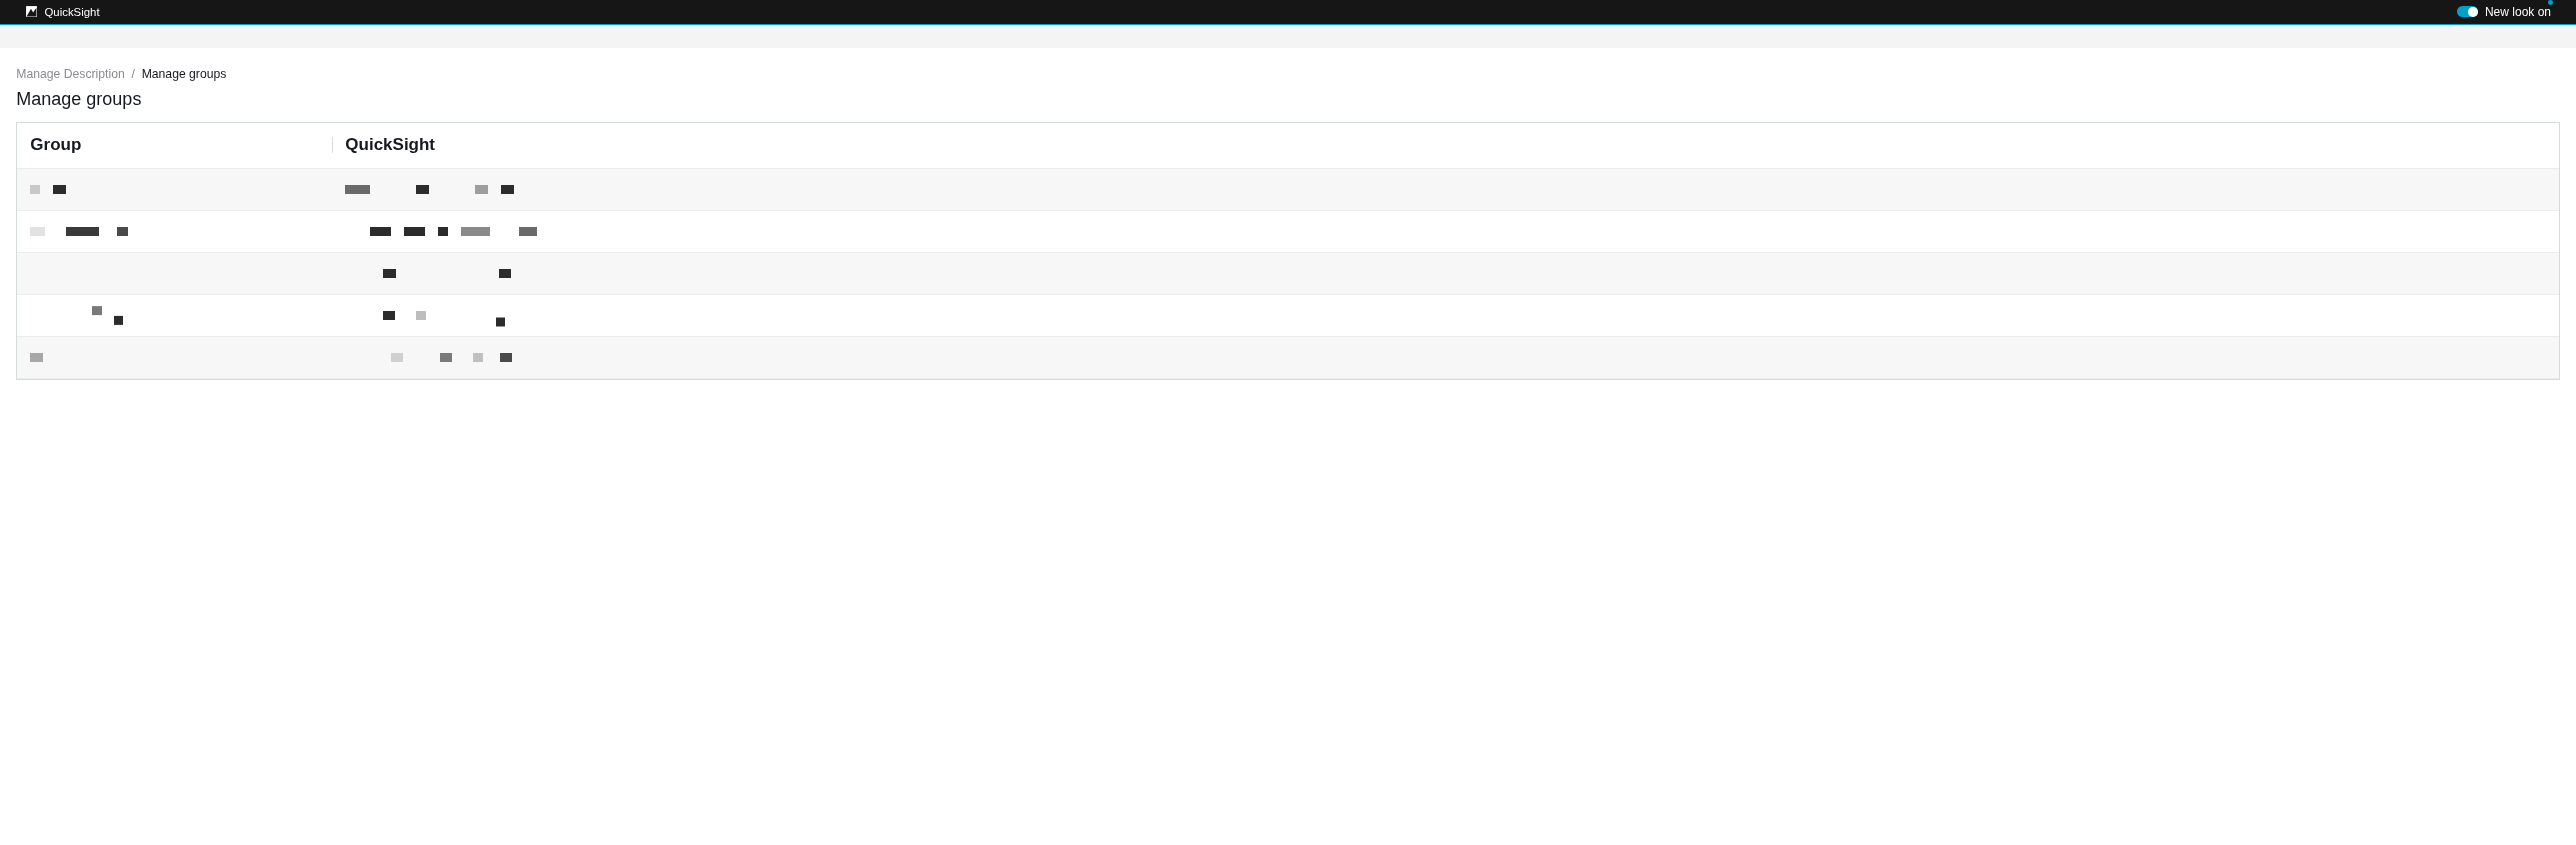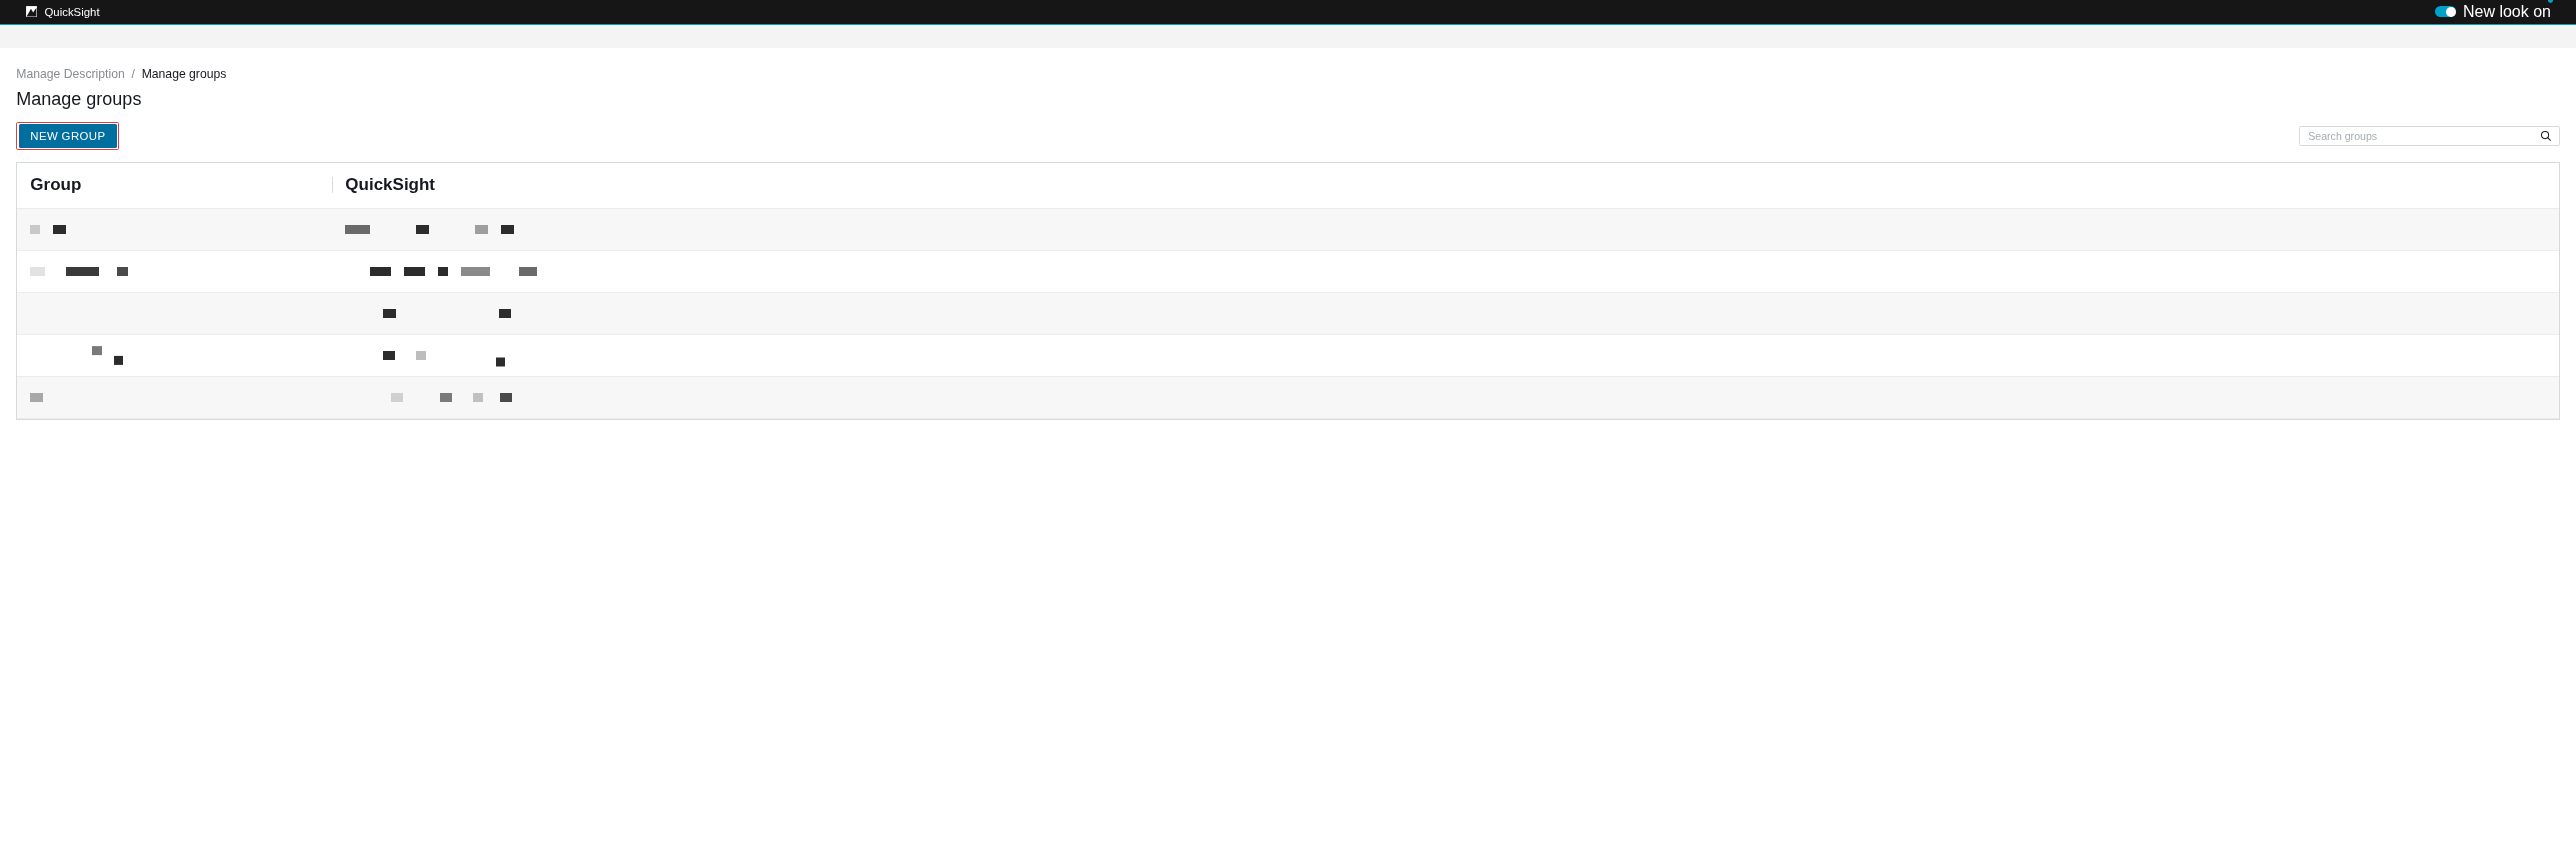--- a/index.html
+++ b/index.html
@@ -21,21 +21,21 @@
     position: relative;
     border-bottom: 1.6px solid #00a1c9;
   }
   .topbar .logo {
     display: flex; align-items: center; gap: 6.5px;
   }
   .topbar .logo svg { width: 13px; height: 13px; }
   .topbar .app-name { font-size: 11.4px; font-weight: 400; }
   .topbar .toggle-area {
     margin-left: auto; display: flex; align-items: center; gap: 6.5px;
-    font-size: 16px; position: relative;
+    font-size: 12px; position: relative;
   }
   .toggle {
     width: 21px; height: 11.4px; border-radius: 5.7px;
     background: #00a1c9; position: relative;
   }
   .toggle::after {
     content: ""; position: absolute; right: 0.8px; top: 0.8px;
     width: 9.8px; height: 9.8px; background: #ffffff; border-radius: 50%;
   }
   .notif-dot {
@@ -132,32 +132,20 @@
 
 <div class="page">
   <div class="breadcrumb">
     <span>Manage Description</span>
     &nbsp;<span>/</span>&nbsp;
     <span class="current">Manage groups</span>
   </div>
 
   <h1 class="page-title">Manage groups</h1>
 
-  <div class="actions-row">
-    <span class="highlight-box">
-      <button class="btn-primary">NEW GROUP</button>
-    </span>
-    <div class="search-wrap">
-      <input type="text" placeholder="Search groups" style="">
-      <svg viewBox="0 0 24 24" fill="none" stroke="#16191f" stroke-width="2">
-        <circle cx="10" cy="10" r="7"></circle>
-          <line x1="21" y1="21" x2="15" y2="15"></line>
-      </svg>
-    </div>
-  </div>
 
   <div class="table">
     <div class="table-row table-header">
       <div class="col-group">
         <span>Group</span>
         <span class="divider"></span>
       </div>
       <div class="col-desc">
         <span>QuickSight</span>
       </div>

